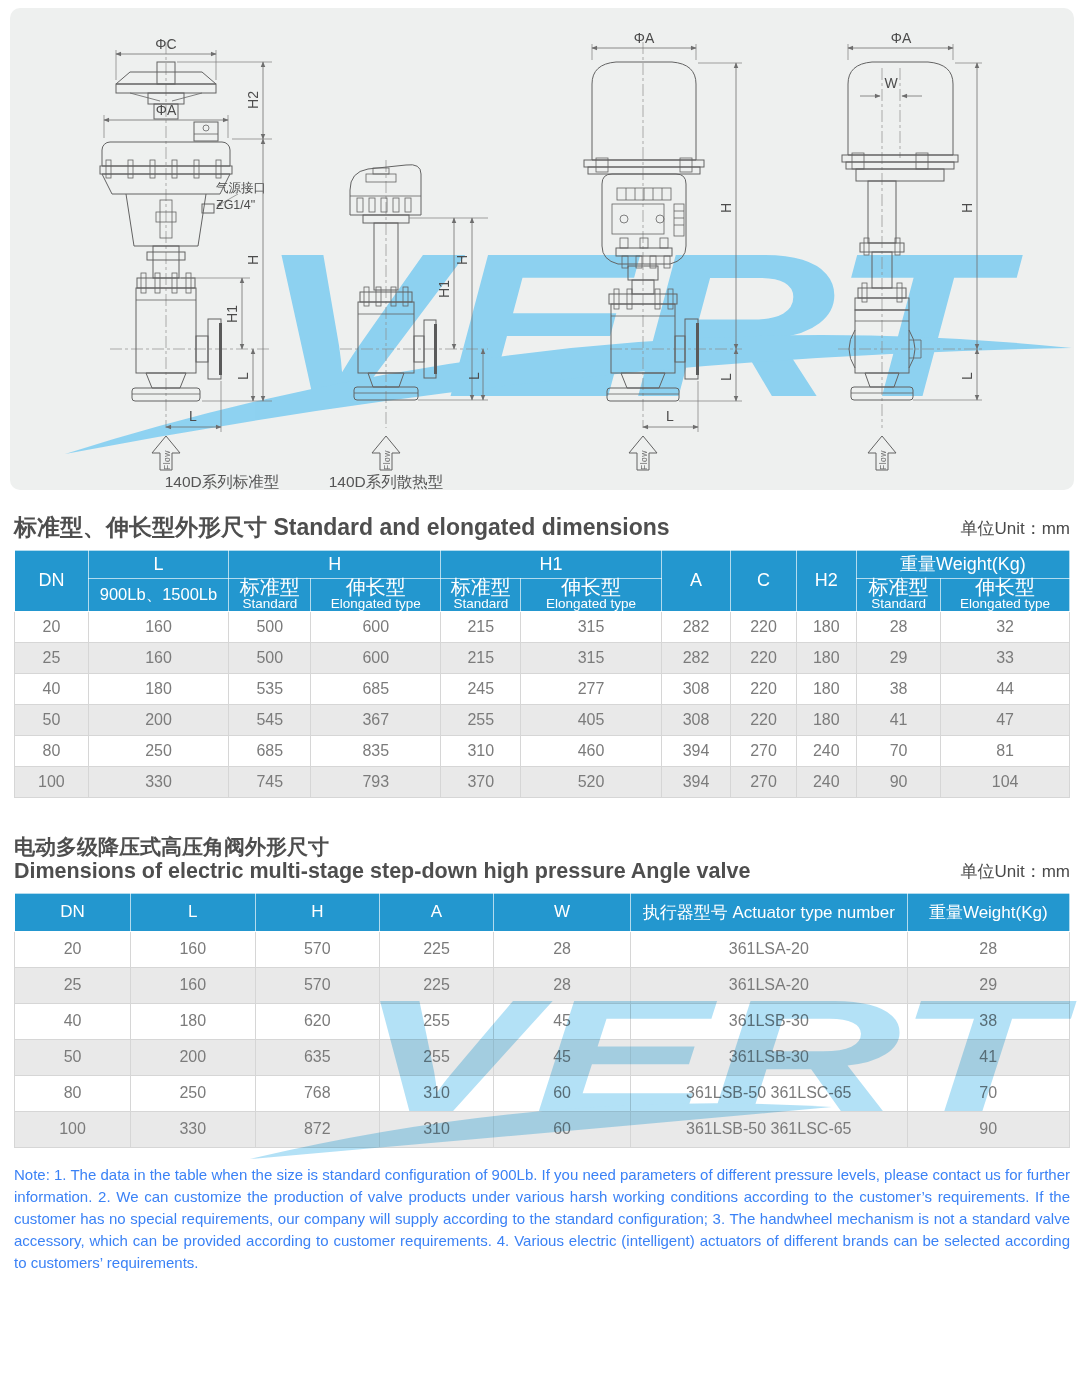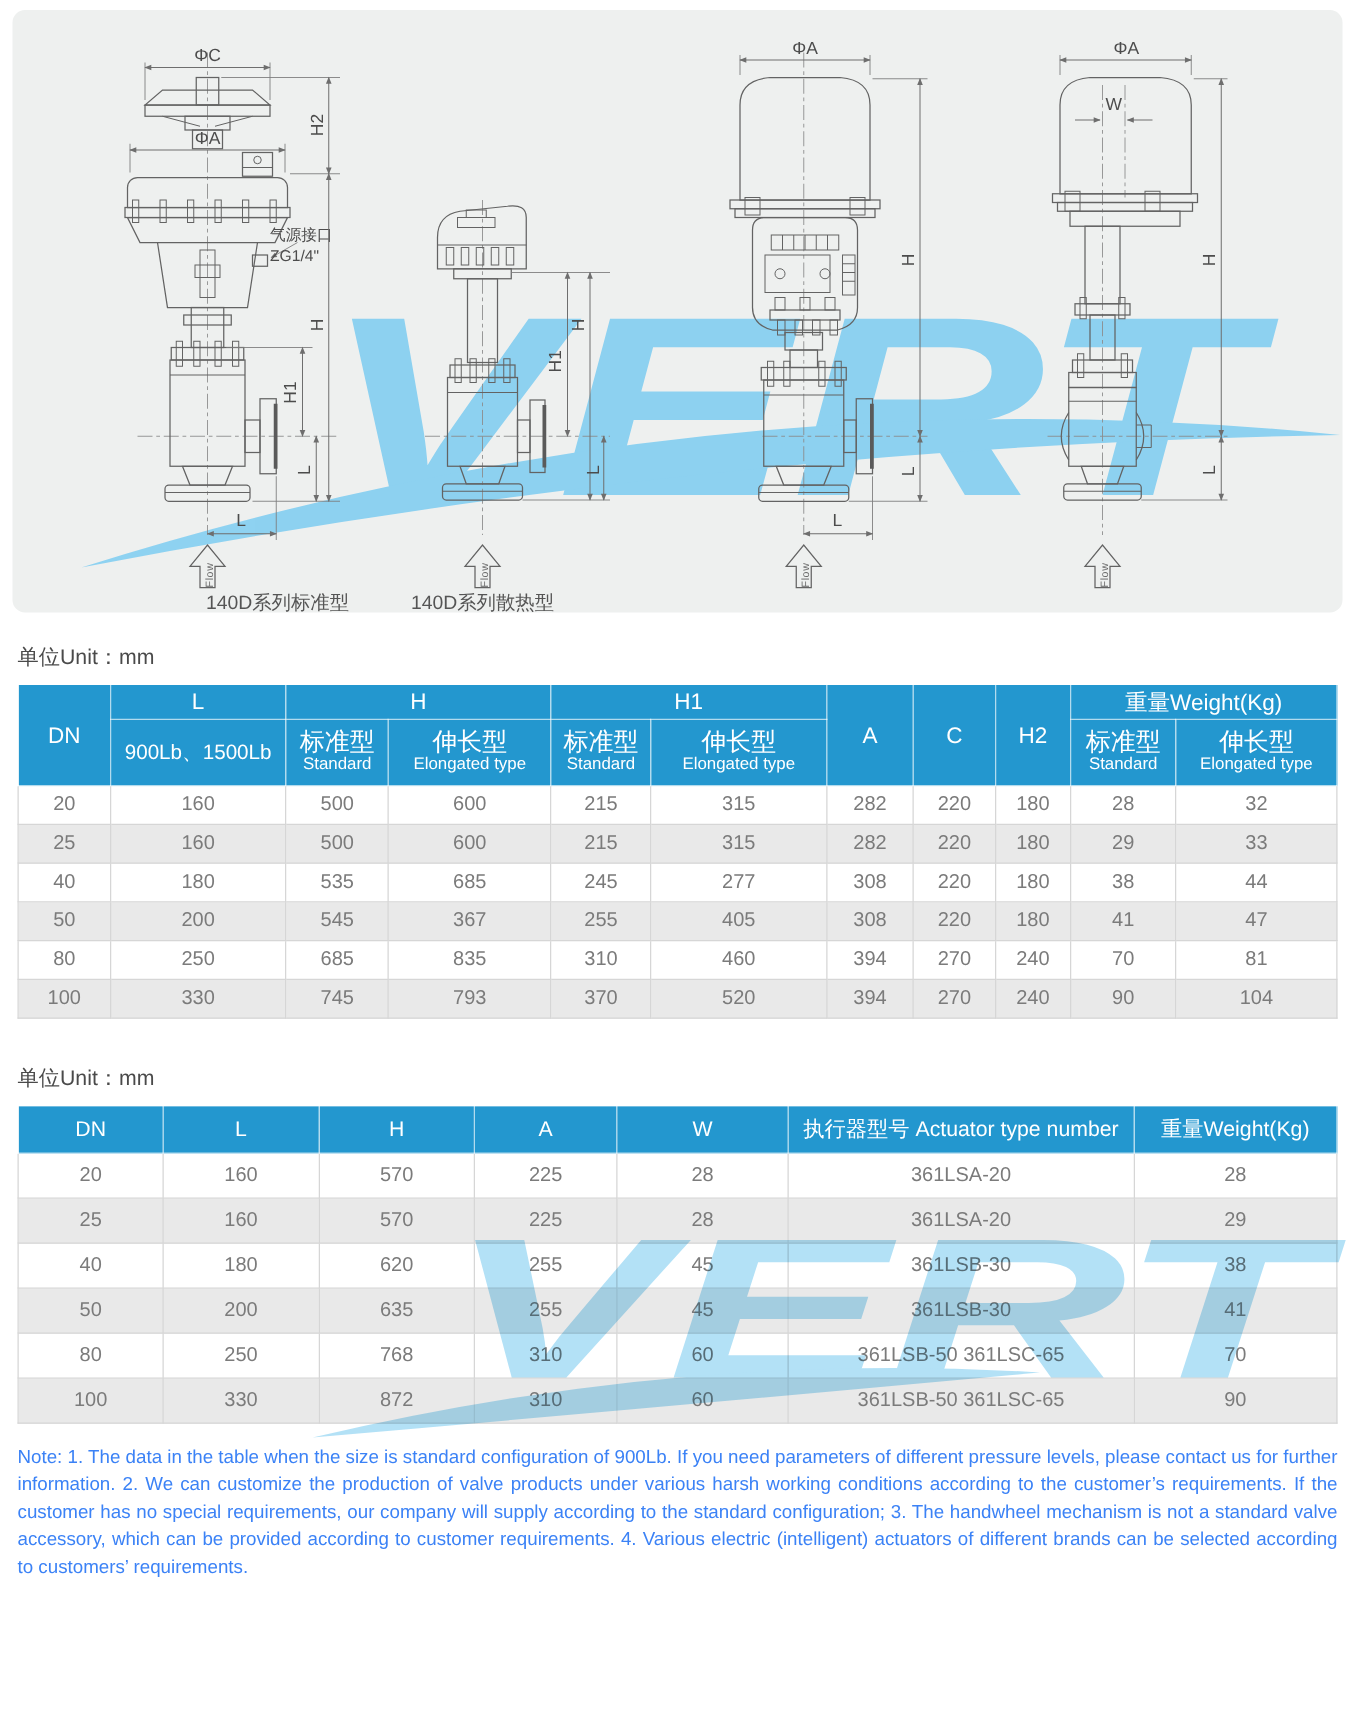--- a/index.html
+++ b/index.html
@@ -33,21 +33,21 @@
   .unit { font-size:17px; color:#4a4a4a; white-space:nowrap; padding-bottom:2px; }
 
   
   table { border-collapse:collapse; table-layout:fixed; width:1056px; margin:0 14px; }
   th { background:var(--blue); color:#fff; font-weight:normal;
        border:1px solid rgba(255,255,255,.65); text-align:center; padding:0 2px; }
   td { border:1px solid #d6d6d6; color:#7b7b7b; font-size:16px; text-align:center;
        padding:0 2px; background:#fff; }
   tbody tr:nth-child(even) td { background:var(--rowalt); }
   .t1 thead tr.h1row th { height:28px; font-size:18px; }
-  .t1 thead tr.h2row th { height:53px; font-size:16.5px; }
+  .t1 thead tr.h2row th { height:33px; font-size:16.5px; }
   .t1 tbody td { height:31px; }
   .t1 th .zh { display:block; font-size:20px; line-height:17px; }
   .t1 th .en { display:block; font-size:13.5px; line-height:15px; }
   .t2 thead th { height:38px; font-size:17px; }
   .t2 tbody td { height:36px; }
   .table2wrap { position:relative; }
   .wm-overlay { position:absolute; left:0; top:0; pointer-events:none;
                 mix-blend-mode:multiply; }
 
   
@@ -320,20 +320,21 @@
         <line class="dim" x1="967" y1="341" x2="967" y2="392" marker-start="url(#ah)" marker-end="url(#ah)"></line>
         <text class="dlabel" transform="rotate(-90 962,368)" x="962" y="368" text-anchor="middle">L</text>
 
         <path class="ol" d="M866,462 v-17 h-8 l14,-17 14,17 h-8 v17 z"></path>
         <text class="flowtxt" transform="rotate(-90 873,452)" x="873" y="455" text-anchor="middle">Flow</text>
       </g>
     </svg>
   </div>
 
   <div class="sec-head">
+    <h2>标准型、伸长型外形尺寸 Standard and elongated dimensions</h2>
     <span class="unit">单位Unit：mm</span>
   </div>
 
   <table class="t1">
     <colgroup>
       <col style="width:7%">
         <col style="width:13.3%">
         <col style="width:7.8%">
         <col style="width:12.3%">
       <col style="width:7.6%">
@@ -459,20 +460,24 @@
           <td>394</td>
           <td>270</td>
           <td>240</td>
           <td>90</td>
           <td>104</td>
         </tr>
       </tbody>
   </table>
 
   <div class="sec-head" style="margin-top:36px">
+    <div>
+      <h2 class="t2a">电动多级降压式高压角阀外形尺寸</h2>
+      <h2 class="t2b">Dimensions of electric multi-stage step-down high pressure Angle valve</h2>
+    </div>
     <span class="unit">单位Unit：mm</span>
   </div>
 
   <div class="table2wrap">
     <table class="t2">
       <colgroup>
         <col style="width:11%">
           <col style="width:11.8%">
           <col style="width:11.8%">
           <col style="width:10.8%">

